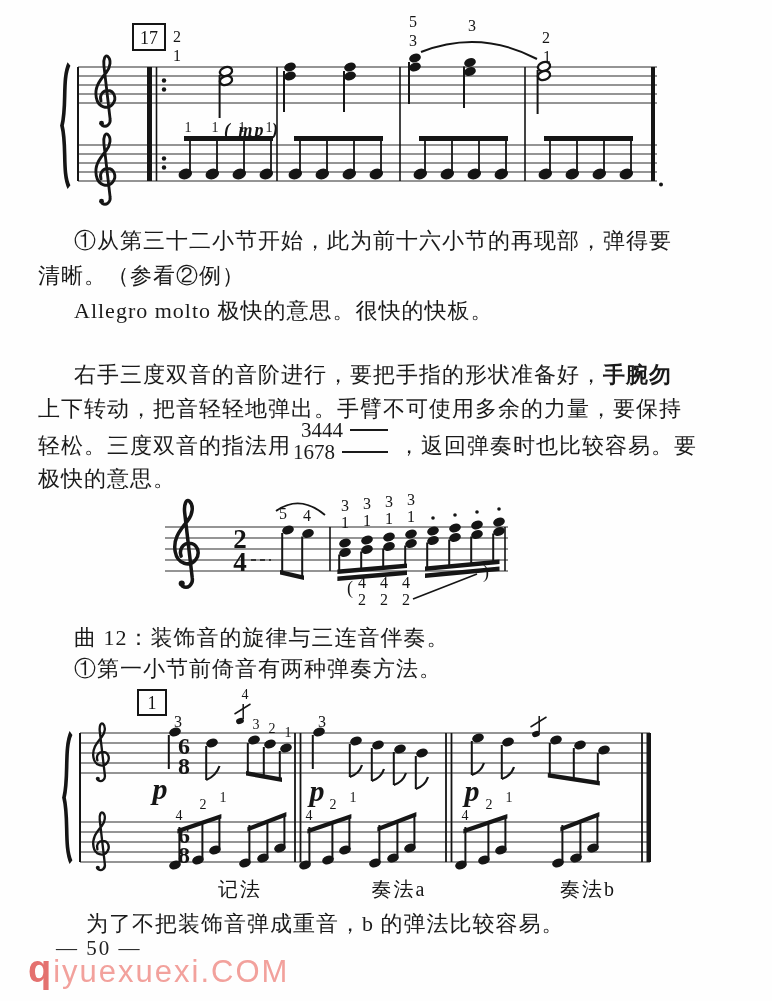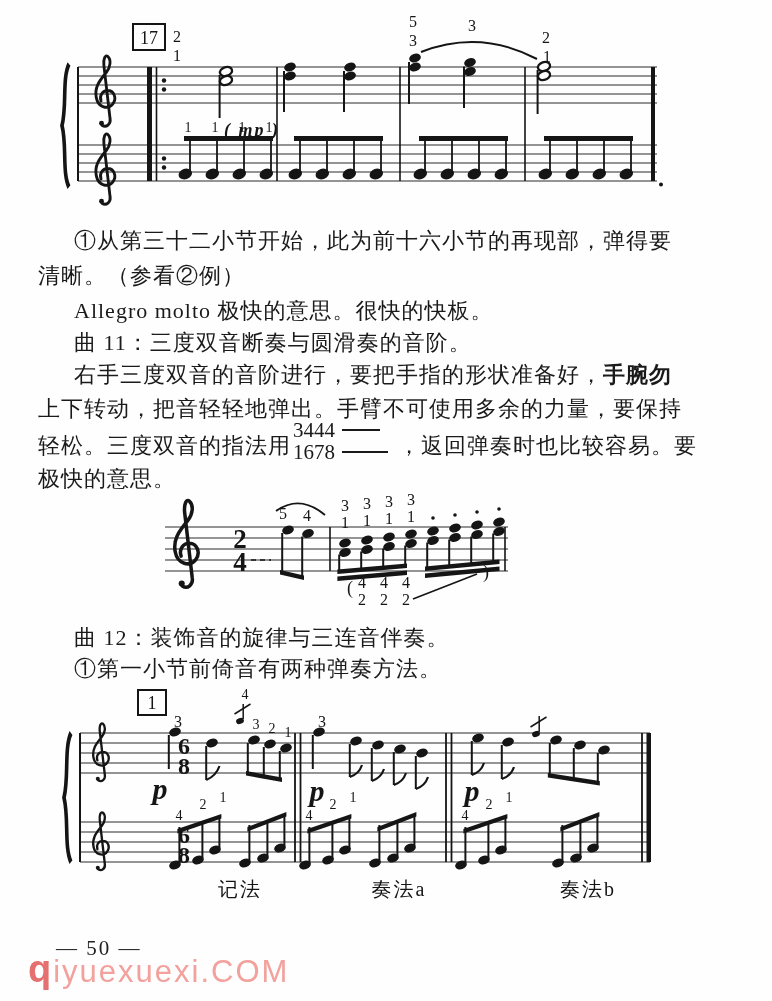--- a/index.html
+++ b/index.html
@@ -4,21 +4,21 @@
 <style>
   html,body{margin:0;padding:0;}
   body{
     width:772px;height:1001px;background:#ffffff;position:relative;
     font-family:"Liberation Serif","DejaVu Serif",serif;color:#1a1a1a;
   }
   .page{position:absolute;left:0;top:0;width:772px;height:1001px;background:#fefefe;overflow:hidden;}
   .t{position:absolute;white-space:nowrap;font-size:22px;letter-spacing:1px;color:#1a1a1a;}
   .b{font-weight:bold;}
   .frac{position:absolute;font-size:21px;line-height:1.05;color:#1a1a1a;}
-  .frow{display:flex;align-items:center;gap:7px;}
+  .frow{display:flex;align-items:center;gap:7px;justify-content:flex-end;}
   .fline{display:inline-block;width:38px;border-top:2.2px solid #1a1a1a;height:0;}
   .fline2{width:46px;}
   .pageno{position:absolute;font-size:21px;letter-spacing:2px;color:#222;z-index:3;}
   .wm{position:absolute;z-index:2;font-family:"Liberation Sans","DejaVu Sans",sans-serif;
       font-size:31px;letter-spacing:2px;color:#f2a19c;}
   .wm .q{color:#e4716f;font-weight:bold;font-size:38px;}
   svg{position:absolute;left:0;}
   svg text{font-family:"Liberation Serif","DejaVu Serif",serif;fill:#151515;}
   .fing{font-size:16px;}
   .fing-s{font-size:14px;}
@@ -169,21 +169,20 @@
       <use href="#nh" x="545.3" y="174"></use>
         <use href="#nh" x="572.3" y="174"></use>
         <use href="#nh" x="599.3" y="174"></use>
         <use href="#nh" x="626.3" y="174"></use>
     </g>
   </svg>
 
   <div class="t" style="left:74px;top:226px">①从第三十二小节开始，此为前十六小节的再现部，弹得要</div>
   <div class="t" style="left:38px;top:261px">清晰。（参看②例）</div>
   <div class="t" style="left:74px;top:296px">Allegro molto 极快的意思。很快的快板。</div>
-  <div class="t" style="left:74px;top:328px">曲 11：三度双音断奏与圆滑奏的音阶。</div>
   <div class="t" style="left:74px;top:360px"><span>右手三度双音的音阶进行，要把手指的形状准备好，</span><span class="b">手腕勿</span></div>
   <div class="t" style="left:38px;top:394px">上下转动，把音轻轻地弹出。手臂不可使用多余的力量，要保持</div>
   <div class="t" style="left:38px;top:431px">轻松。三度双音的指法用</div>
   <div class="frac" style="left:293px;top:419px">
     <span class="frow">
         <span>3444</span>
         <span class="fline"></span>
       </span>
     <span class="frow">
         <span>1678</span>
@@ -447,16 +446,17 @@
       <line x1="580.4" y1="173" x2="580.4" y2="137" stroke="#151515" stroke-width="2"></line>
       <line x1="597.4" y1="163" x2="597.4" y2="132" stroke="#151515" stroke-width="2"></line>
       <path d="M560.4 144 L599.4 129 L599.4 133.5 L560.4 148.5 Z" fill="#151515"></path>
     </g>
 
     <text class="lbl" x="240" y="213" text-anchor="middle">记法</text>
     <text class="lbl" x="399" y="213" text-anchor="middle">奏法a</text>
     <text class="lbl" x="588" y="213" text-anchor="middle">奏法b</text>
   </svg>
 
+  <div class="t" style="left:86px;top:909px">为了不把装饰音弹成重音，b 的弹法比较容易。</div>
   <div class="pageno" style="left:56px;top:936px">— 50 —</div>
   <div class="wm" style="left:28px;top:948px"><span class="q">q</span><span>iyuexuexi.COM</span></div>
 
 </div>
 
 </body></html>

